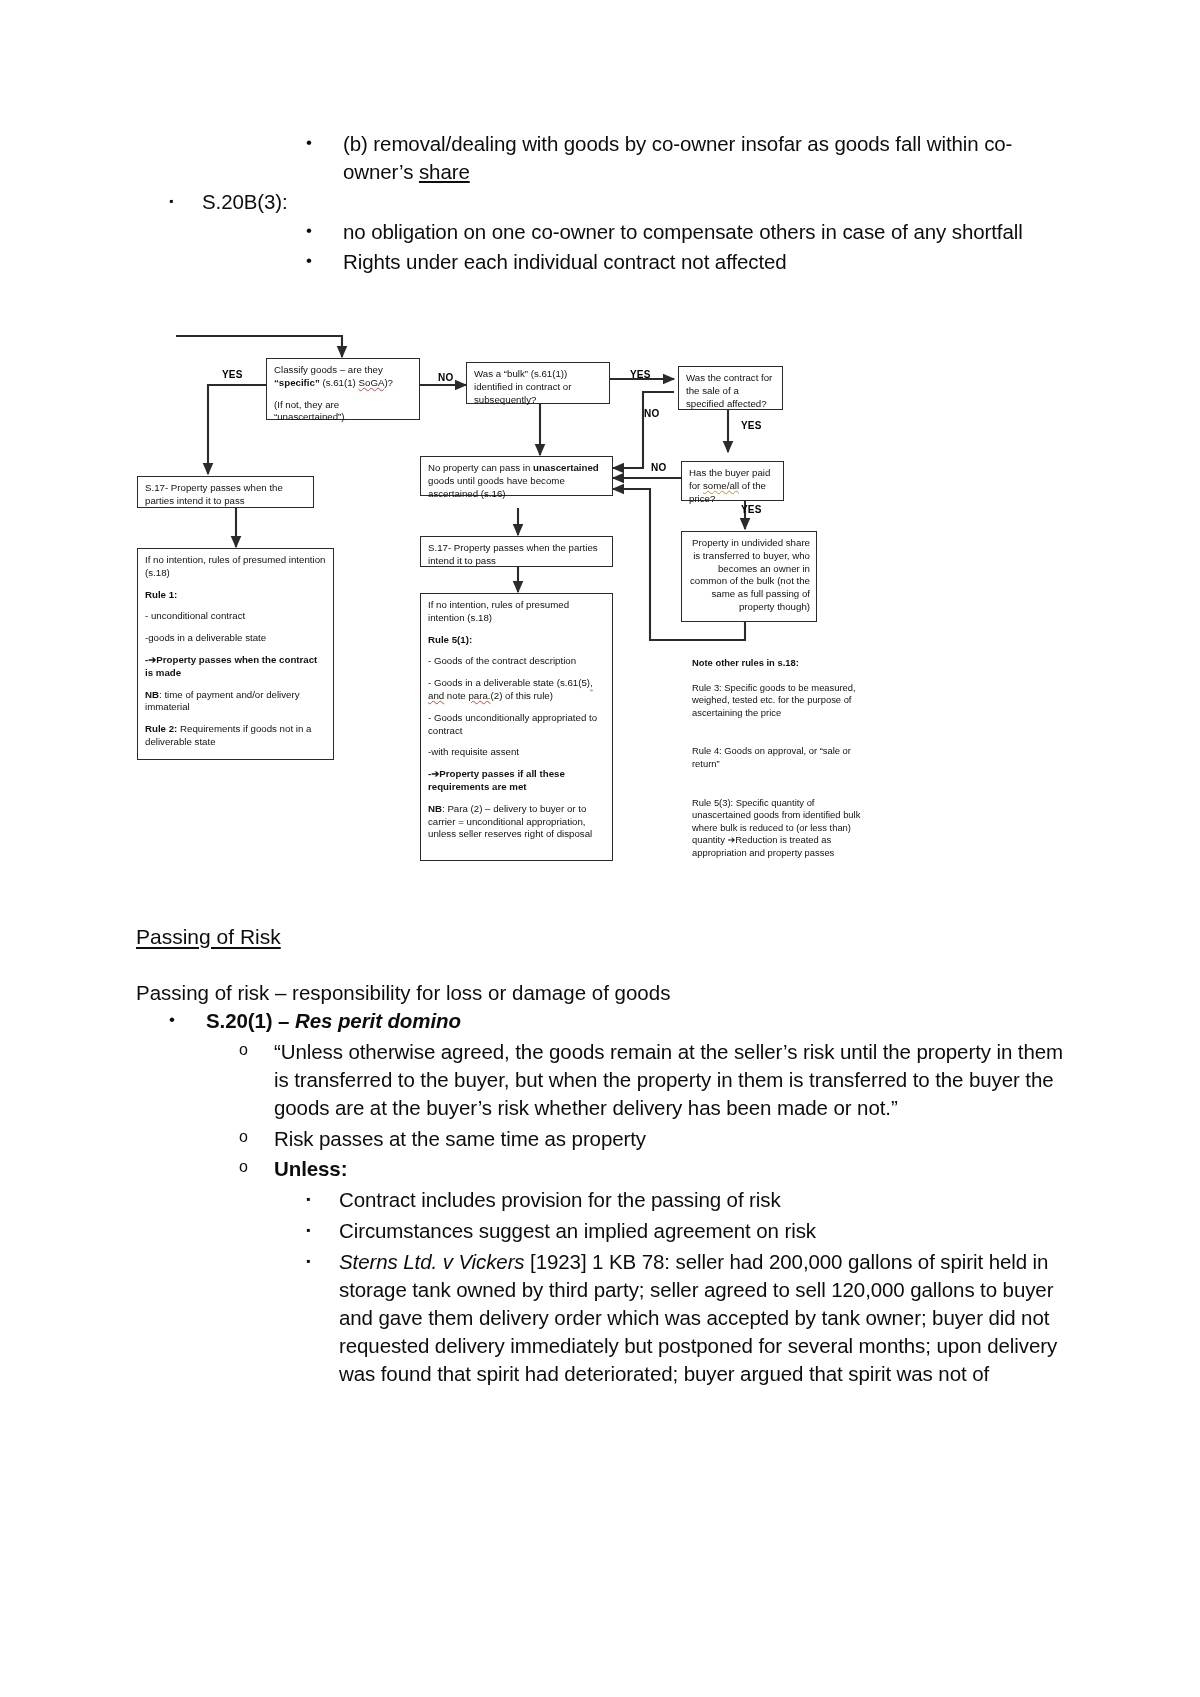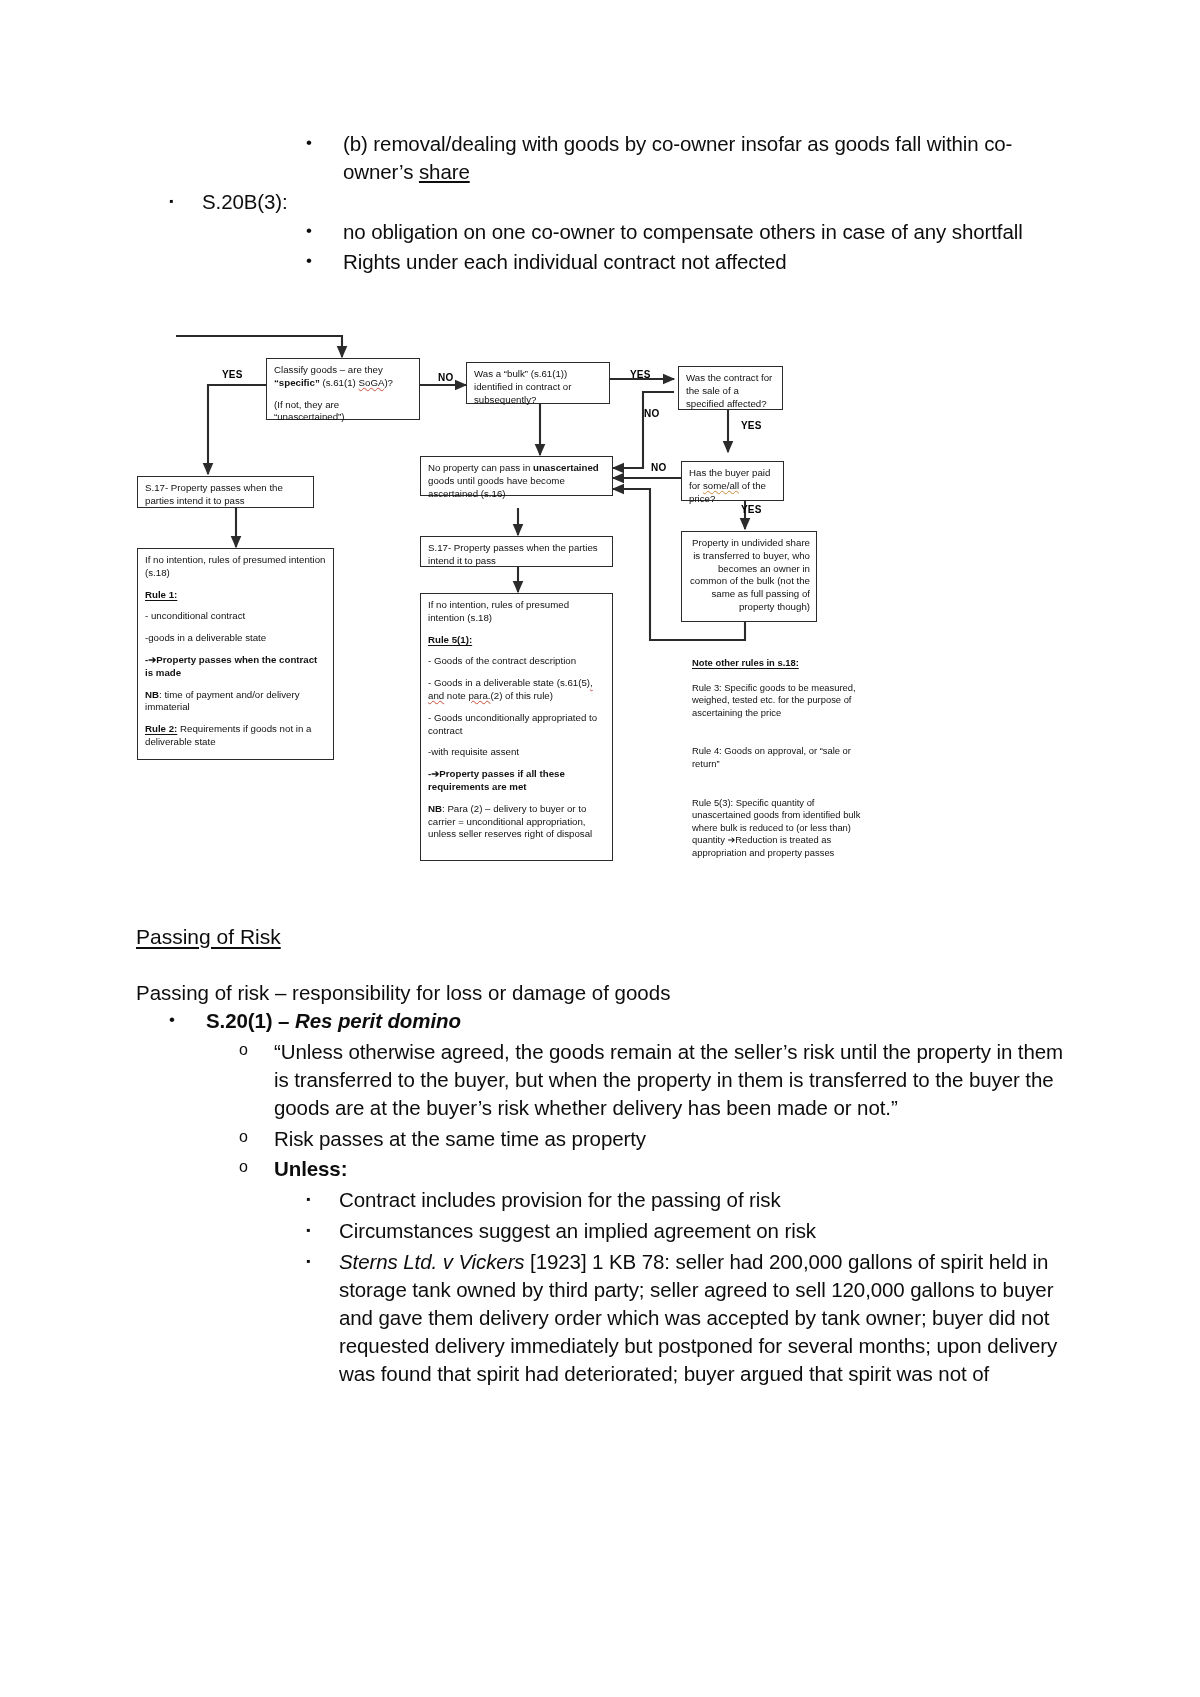--- a/index.html
+++ b/index.html
@@ -99,21 +99,21 @@
   .flabel {
     position: absolute;
     font-size: 10px;
     font-weight: bold;
     color: #000;
     letter-spacing: 0.2px;
   }
   .fbox p, .fnote p { margin: 0; }
   .fbox p + p { margin-top: 9px; }
   .fnote p + p { margin-top: 9px; }
-  .uline { text-decoration: underline; text-underline-offset: 2px; }
+  .uline { text-underline-offset: 2px; }
   .wavy { text-decoration: underline; text-decoration-style: wavy; text-decoration-color: #c94a38; }
   .wavy2 { text-decoration: underline; text-decoration-style: wavy; text-decoration-color: #c9883a; }
 </style>
 </head>
 <body>
 
 <div class="page">
 
   <div class="outline">
     <div class="li lvl2 bul-disc">

